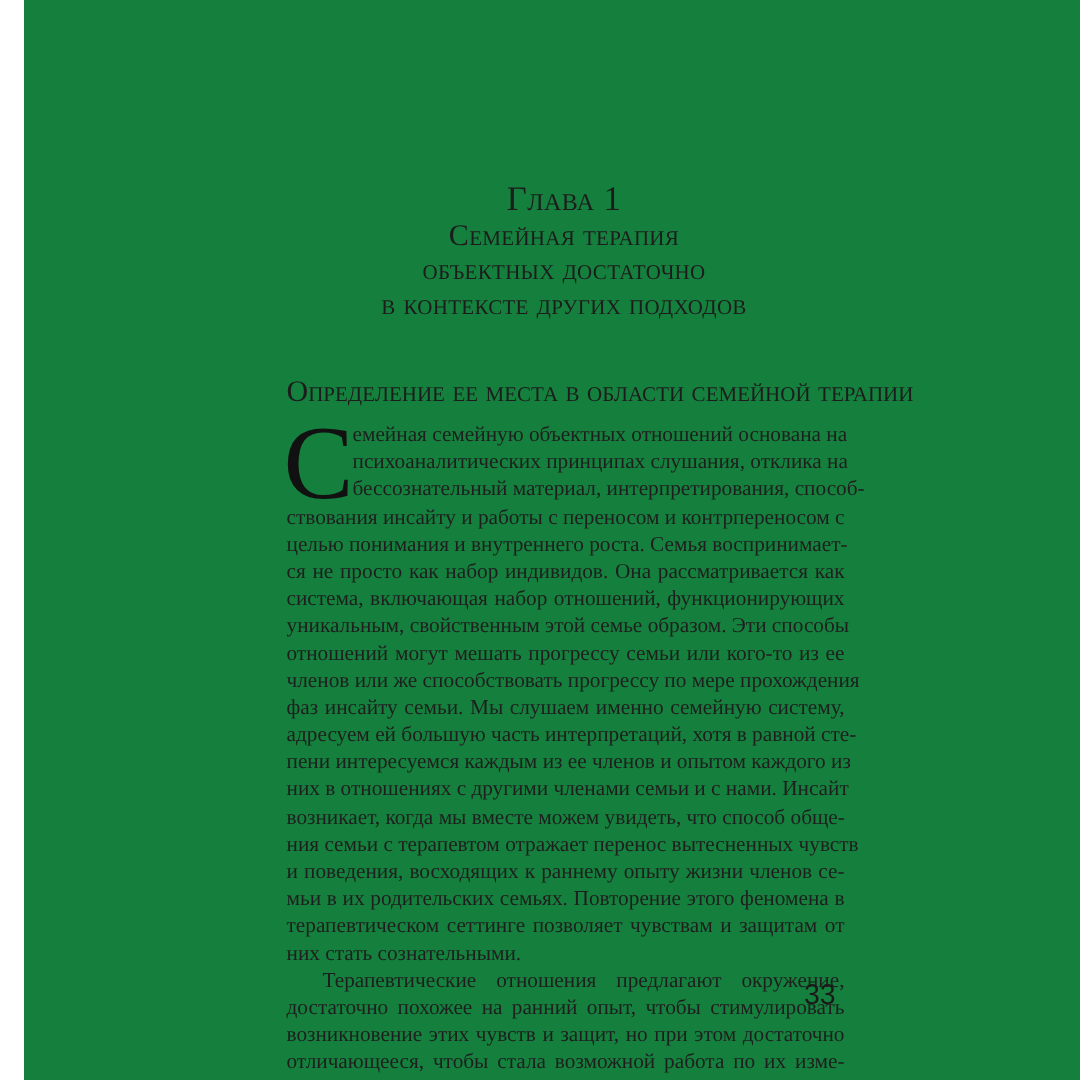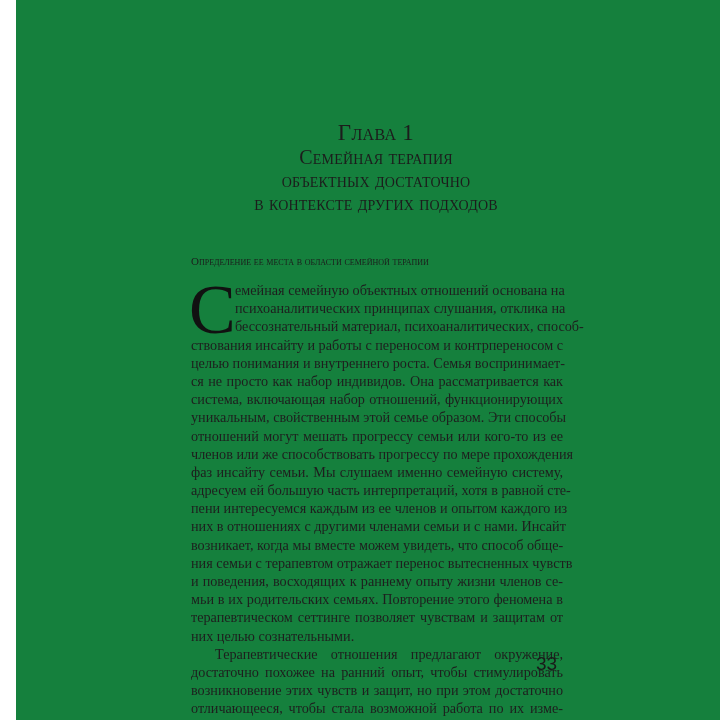--- a/index.html
+++ b/index.html
@@ -39,23 +39,23 @@
       font-size: 20px;
       line-height: 23px;
       font-variant: small-caps;
       letter-spacing: 0.2px;
     }
     .section-heading {
       position: absolute;
       left: 175px;
       width: 372px;
       top: 252px;
-      text-align: left;
+      text-align: right;
       font-family: "Liberation Serif", "DejaVu Serif", serif;
-      font-size: 11px;
+      font-size: 20px;
       line-height: 18px;
       font-variant: small-caps;
       color: #1c1c1c;
       white-space: nowrap;
     }
     .body-text {
       position: absolute;
       left: 175px;
       width: 372px;
       top: 281px;
@@ -105,38 +105,38 @@
     <div class="chapter-title-line">объектных достаточно</div>
     <div class="chapter-title-line">в контексте других подходов</div>
   </div>
 
   <div class="section-heading">Определение ее места в области семейной терапии</div>
 
   <div class="body-text">
     <span class="drop-cap">С</span>
     <span class="line indent1">емейная семейную объектных отношений основана на</span>
     <span class="line indent1">психоаналитических принципах слушания, отклика на</span>
-    <span class="line indent1">бессознательный материал, психоаналитических, способ-</span>
+    <span class="line indent1">бессознательный материал, интерпретирования, способ-</span>
     <span class="line">ствования инсайту и работы с переносом и контрпереносом с</span>
     <span class="line">целью понимания и внутреннего роста. Семья воспринимает-</span>
     <span class="line">ся не просто как набор индивидов. Она рассматривается как</span>
     <span class="line">система, включающая набор отношений, функционирующих</span>
     <span class="line">уникальным, свойственным этой семье образом. Эти способы</span>
     <span class="line">отношений могут мешать прогрессу семьи или кого-то из ее</span>
     <span class="line">членов или же способствовать прогрессу по мере прохождения</span>
     <span class="line">фаз инсайту семьи. Мы слушаем именно семейную систему,</span>
     <span class="line">адресуем ей большую часть интерпретаций, хотя в равной сте-</span>
     <span class="line">пени интересуемся каждым из ее членов и опытом каждого из</span>
     <span class="line">них в отношениях с другими членами семьи и с нами. Инсайт</span>
     <span class="line">возникает, когда мы вместе можем увидеть, что способ обще-</span>
     <span class="line">ния семьи с терапевтом отражает перенос вытесненных чувств</span>
     <span class="line">и поведения, восходящих к раннему опыту жизни членов се-</span>
     <span class="line">мьи в их родительских семьях. Повторение этого феномена в</span>
     <span class="line">терапевтическом сеттинге позволяет чувствам и защитам от</span>
-    <span class="line last">них целью сознательными.</span>
+    <span class="line last">них стать сознательными.</span>
     <span class="line para-indent">Терапевтические отношения предлагают окружение,</span>
     <span class="line">достаточно похожее на ранний опыт, чтобы стимулировать</span>
     <span class="line">возникновение этих чувств и защит, но при этом достаточно</span>
     <span class="line">отличающееся, чтобы стала возможной работа по их изме-</span>
   </div>
 
   <div class="page-number">33</div>
 
 </div>
 

